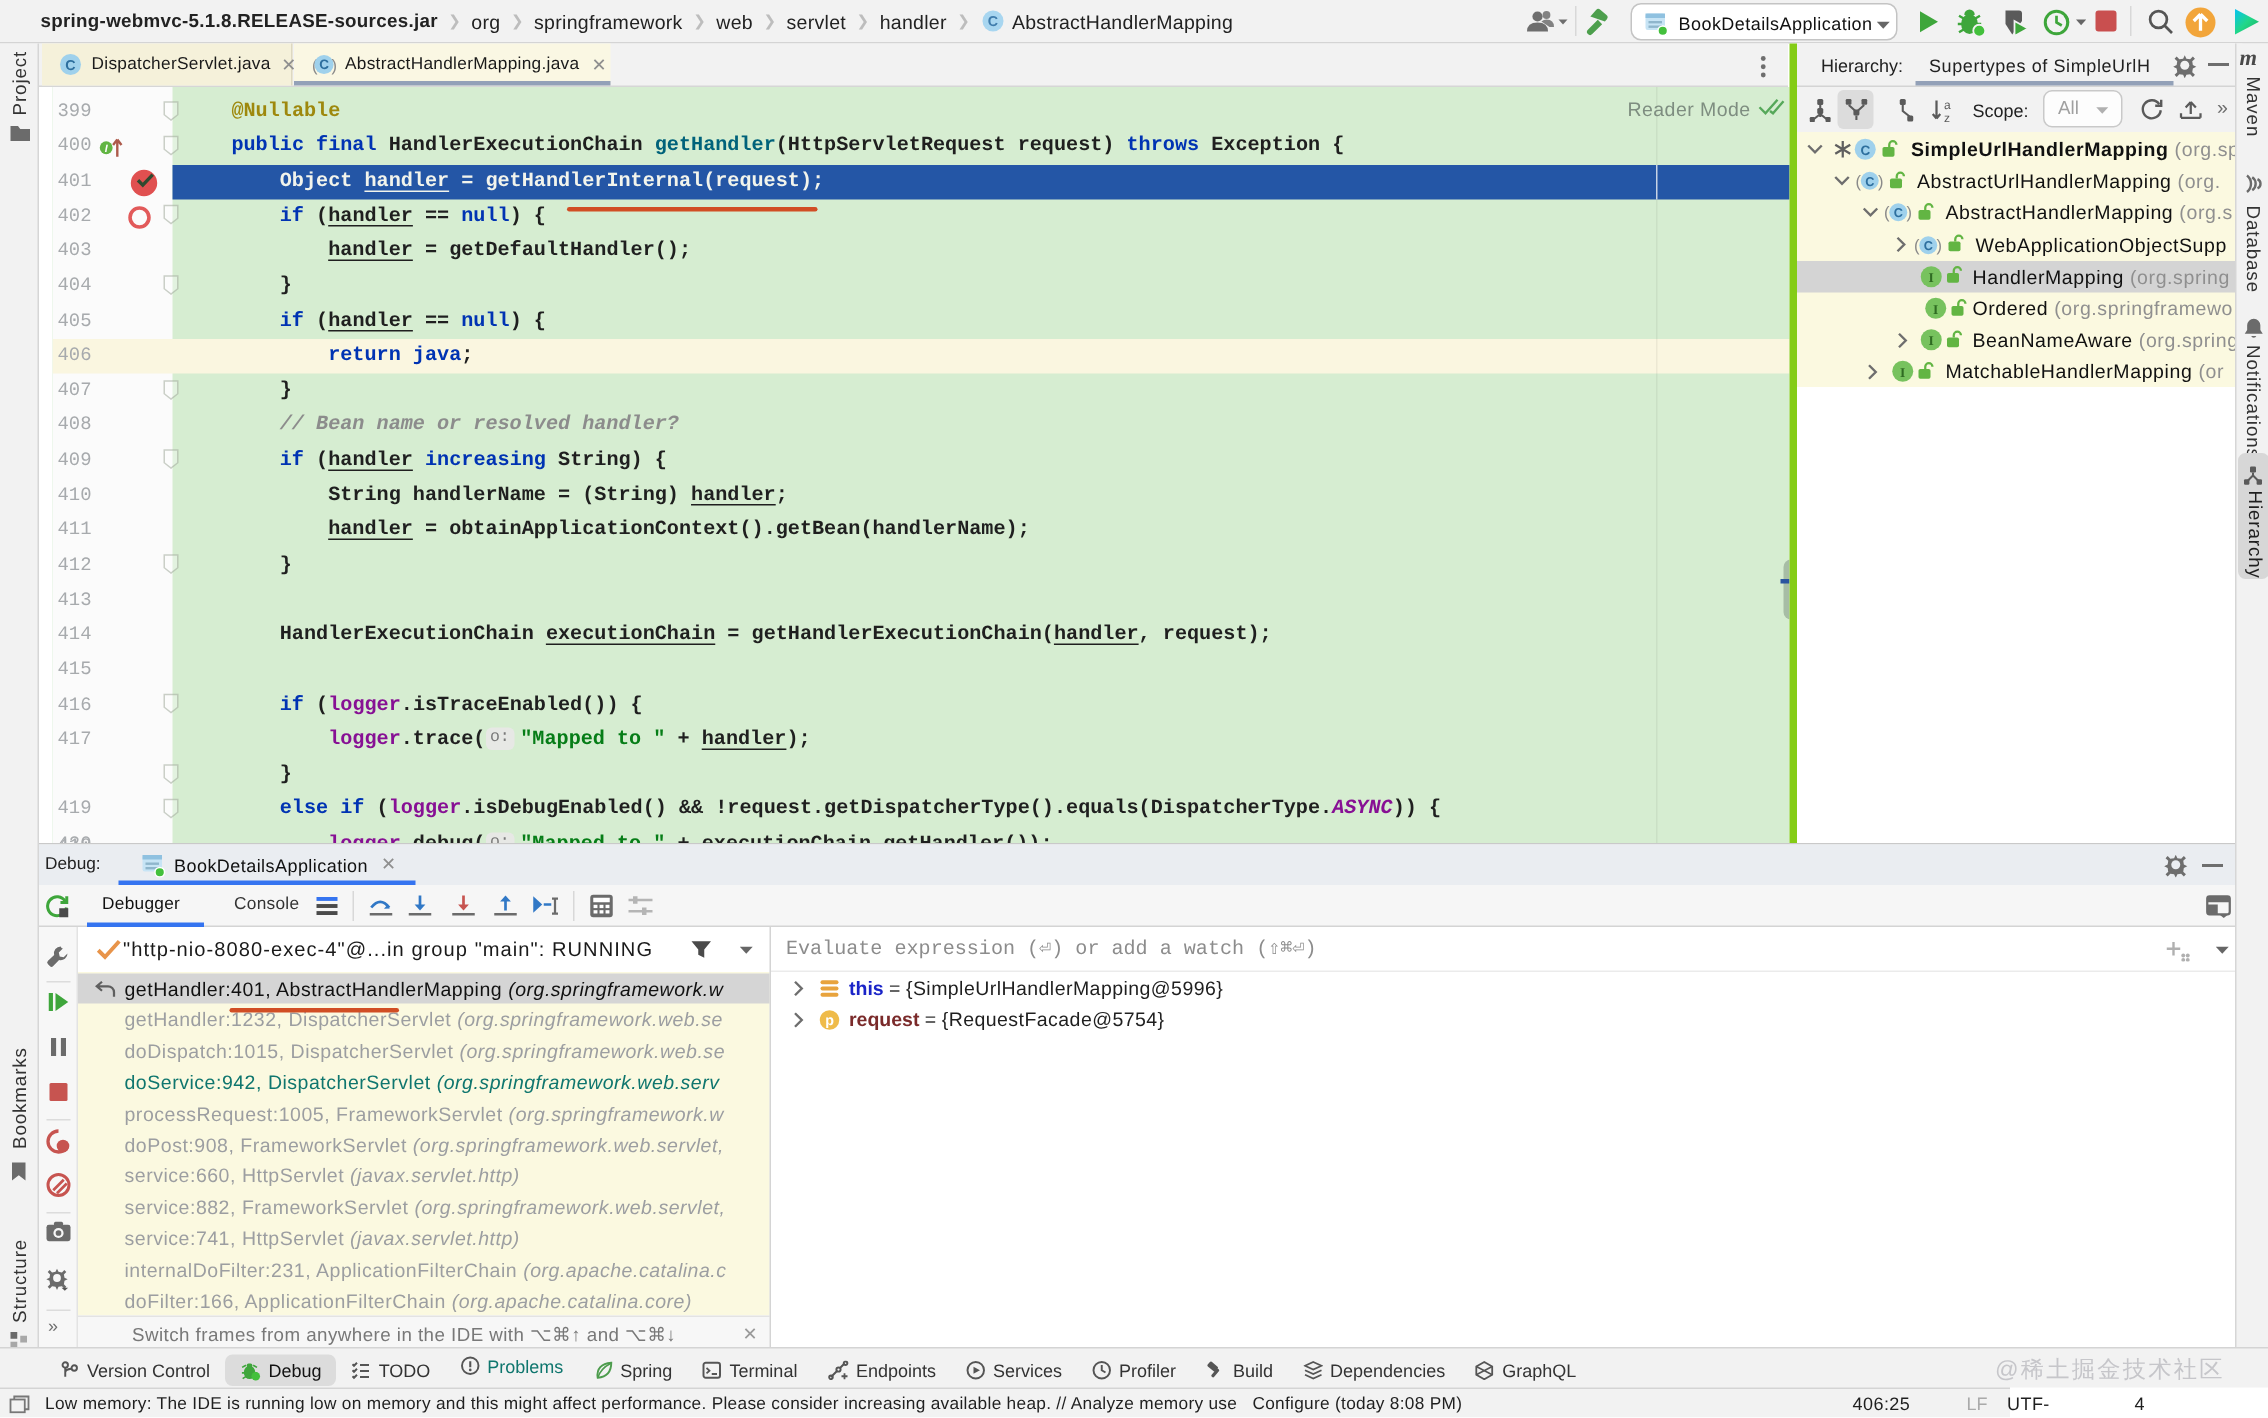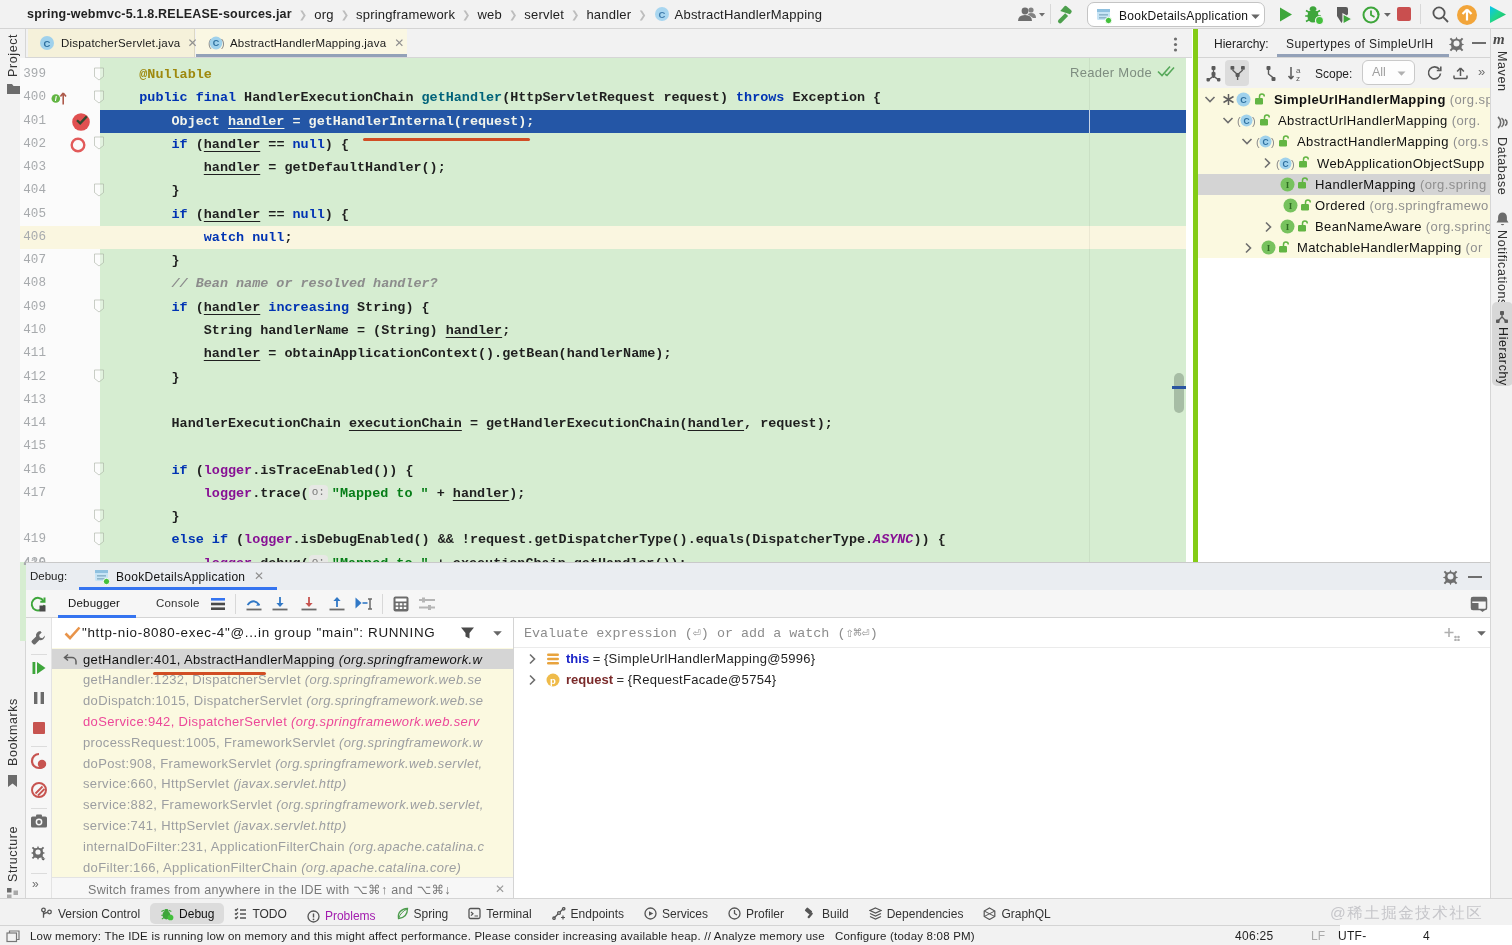--- a/index.html
+++ b/index.html
@@ -6,21 +6,21 @@
   html,body { width:1512px; height:945px; overflow:hidden; }
   body { font-family:"Liberation Sans", sans-serif; font-size:13px; color:#1d1d1d; background:#fff; position:relative; }
   .abs { position:absolute; }
   svg { flex-shrink:0; }
   .mono { font-family:"Liberation Mono", monospace; }
   
   #topbar { left:0; top:0; width:1512px; height:29px; background:#f2f2f2; border-bottom:1px solid #d4d4d4; }
   #tabrow { left:26px; top:29px; width:1166px; height:29px; background:#f2f2f2; border-bottom:1px solid #d6d6d6; }
   #leftstrip { left:0; top:29px; width:26px; height:869px; background:#f2f2f2; border-right:1px solid #d6d6d6; }
   #rightstrip { left:1490px; top:29px; width:22px; height:869px; background:#f2f2f2; border-left:1px solid #d6d6d6; }
-  #editor { left:20px; top:58px; width:1166px; height:583px; background:#d6edd1; overflow:hidden; }
+  #editor { left:35px; top:58px; width:1166px; height:583px; background:#d6edd1; overflow:hidden; }
   #hierpanel { left:1193px; top:29px; width:297px; height:533px; background:#ffffff; border-left:5px solid #84cc16; }
   #debugpanel { left:26px; top:562px; width:1464px; height:336px; background:#ffffff; border-top:1px solid #c9c9c9; }
   #botrow1 { left:0; top:898px; width:1512px; height:27px; background:#f2f2f2; border-top:1px solid #d4d4d4; }
   #botrow2 { left:0; top:925px; width:1340px; height:20px; background:#f2f2f2; border-top:1px solid #d4d4d4; }
 
   
   .cl { position:absolute; left:87px; height:23.3px; line-height:23.3px; font-size:13.45px; color:#1f1f1f; white-space:pre; font-weight:bold; }
   .ln { position:absolute; left:0; width:26px; height:23.3px; line-height:23.3px; text-align:right; color:#a7aaad; font-family:"Liberation Mono", monospace; font-size:12.6px; }
   .kw { color:#0033b3; }
   .str { color:#067d17; }
@@ -261,21 +261,21 @@
 </div>
 
   <div id="code" class="mono">
 <div class="cl" style="top:5.0px;">&nbsp;&nbsp;&nbsp;&nbsp;<span class="ann">@Nullable</span></div>
 <div class="cl" style="top:28.3px;">&nbsp;&nbsp;&nbsp;&nbsp;<span class="kw">public final</span> HandlerExecutionChain <span class="mth">getHandler</span>(HttpServletRequest request) <span class="kw">throws</span> Exception {</div>
 <div class="cl" style="top:51.5px;">&nbsp;&nbsp;&nbsp;&nbsp;&nbsp;&nbsp;&nbsp;&nbsp;<span class="wline">Object <span class="u">handler</span> = getHandlerInternal(request);</span></div>
 <div class="cl" style="top:74.8px;">&nbsp;&nbsp;&nbsp;&nbsp;&nbsp;&nbsp;&nbsp;&nbsp;<span class="kw">if</span> (<span class="u">handler</span> == <span class="kw">null</span>) {</div>
 <div class="cl" style="top:98.1px;">&nbsp;&nbsp;&nbsp;&nbsp;&nbsp;&nbsp;&nbsp;&nbsp;&nbsp;&nbsp;&nbsp;&nbsp;<span class="u">handler</span> = getDefaultHandler();</div>
 <div class="cl" style="top:121.3px;">&nbsp;&nbsp;&nbsp;&nbsp;&nbsp;&nbsp;&nbsp;&nbsp;}</div>
 <div class="cl" style="top:144.6px;">&nbsp;&nbsp;&nbsp;&nbsp;&nbsp;&nbsp;&nbsp;&nbsp;<span class="kw">if</span> (<span class="u">handler</span> == <span class="kw">null</span>) {</div>
-<div class="cl" style="top:167.9px;">&nbsp;&nbsp;&nbsp;&nbsp;&nbsp;&nbsp;&nbsp;&nbsp;&nbsp;&nbsp;&nbsp;&nbsp;<span class="kw">watch null</span>;</div>
+<div class="cl" style="top:167.9px;">&nbsp;&nbsp;&nbsp;&nbsp;&nbsp;&nbsp;&nbsp;&nbsp;&nbsp;&nbsp;&nbsp;&nbsp;<span class="kw">return java</span>;</div>
 <div class="cl" style="top:191.2px;">&nbsp;&nbsp;&nbsp;&nbsp;&nbsp;&nbsp;&nbsp;&nbsp;}</div>
 <div class="cl" style="top:214.4px;">&nbsp;&nbsp;&nbsp;&nbsp;&nbsp;&nbsp;&nbsp;&nbsp;<span class="cmt">// Bean name or resolved handler?</span></div>
 <div class="cl" style="top:237.7px;">&nbsp;&nbsp;&nbsp;&nbsp;&nbsp;&nbsp;&nbsp;&nbsp;<span class="kw">if</span> (<span class="u">handler</span> <span class="kw">increasing</span> String) {</div>
 <div class="cl" style="top:261.0px;">&nbsp;&nbsp;&nbsp;&nbsp;&nbsp;&nbsp;&nbsp;&nbsp;&nbsp;&nbsp;&nbsp;&nbsp;String handlerName = (String) <span class="u">handler</span>;</div>
 <div class="cl" style="top:284.2px;">&nbsp;&nbsp;&nbsp;&nbsp;&nbsp;&nbsp;&nbsp;&nbsp;&nbsp;&nbsp;&nbsp;&nbsp;<span class="u">handler</span> = obtainApplicationContext().getBean(handlerName);</div>
 <div class="cl" style="top:307.5px;">&nbsp;&nbsp;&nbsp;&nbsp;&nbsp;&nbsp;&nbsp;&nbsp;}</div>
 <div class="cl" style="top:330.8px;"></div>
 <div class="cl" style="top:354.1px;">&nbsp;&nbsp;&nbsp;&nbsp;&nbsp;&nbsp;&nbsp;&nbsp;HandlerExecutionChain <span class="u">executionChain</span> = getHandlerExecutionChain(<span class="u">handler</span>, request);</div>
 <div class="cl" style="top:377.3px;"></div>
 <div class="cl" style="top:400.6px;">&nbsp;&nbsp;&nbsp;&nbsp;&nbsp;&nbsp;&nbsp;&nbsp;<span class="kw">if</span> (<span class="fld">logger</span>.isTraceEnabled()) {</div>
@@ -608,21 +608,21 @@
 
   <div class="abs" style="left:26px; top:85px; width:461px; height:229px; background:#fbf9e0;"></div>
   <div class="abs" style="left:26px; top:85.5px; width:461px; height:20.8px; background:#d5d5d5;">
   <svg class="abs" style="left:11px; top:4px;" width="15" height="13" viewBox="0 0 15 13">
         <path d="M5 1.5 L1.5 4.5 L5 7.5 M1.5 4.5 H9 a4 4 0 0 1 4 4 v3" stroke="#5f5f5f" stroke-width="1.5" fill="none"></path>
       </svg>
   <span class="abs" style="left:31px; top:3px; font-size:13px; letter-spacing:0.35px; color:#111; white-space:nowrap;">getHandler:401, AbstractHandlerMapping <i>(org.springframework.w</i></span>
 </div>
 <div class="abs" style="left:57px; top:109.3px; font-size:13px; letter-spacing:0.35px; color:#9c9ea1; white-space:nowrap;">getHandler:1232, DispatcherServlet <i>(org.springframework.web.se</i></div>
 <div class="abs" style="left:57px; top:130.1px; font-size:13px; letter-spacing:0.35px; color:#9c9ea1; white-space:nowrap;">doDispatch:1015, DispatcherServlet <i>(org.springframework.web.se</i></div>
-<div class="abs" style="left:57px; top:150.9px; font-size:13px; letter-spacing:0.35px; color:#ec4899; white-space:nowrap;">doService:942, DispatcherServlet <i>(org.springframework.web.serv</i></div>
+<div class="abs" style="left:57px; top:150.9px; font-size:13px; letter-spacing:0.35px; color:#0f766e; white-space:nowrap;">doService:942, DispatcherServlet <i>(org.springframework.web.serv</i></div>
 <div class="abs" style="left:57px; top:171.70000000000002px; font-size:13px; letter-spacing:0.35px; color:#9c9ea1; white-space:nowrap;">processRequest:1005, FrameworkServlet <i>(org.springframework.w</i></div>
 <div class="abs" style="left:57px; top:192.50000000000003px; font-size:13px; letter-spacing:0.35px; color:#9c9ea1; white-space:nowrap;">doPost:908, FrameworkServlet <i>(org.springframework.web.servlet,</i></div>
 <div class="abs" style="left:57px; top:213.30000000000004px; font-size:13px; letter-spacing:0.35px; color:#9c9ea1; white-space:nowrap;">service:660, HttpServlet <i>(javax.servlet.http)</i></div>
 <div class="abs" style="left:57px; top:234.10000000000005px; font-size:13px; letter-spacing:0.35px; color:#9c9ea1; white-space:nowrap;">service:882, FrameworkServlet <i>(org.springframework.web.servlet,</i></div>
 <div class="abs" style="left:57px; top:254.90000000000006px; font-size:13px; letter-spacing:0.35px; color:#9c9ea1; white-space:nowrap;">service:741, HttpServlet <i>(javax.servlet.http)</i></div>
 <div class="abs" style="left:57px; top:275.70000000000005px; font-size:13px; letter-spacing:0.35px; color:#9c9ea1; white-space:nowrap;">internalDoFilter:231, ApplicationFilterChain <i>(org.apache.catalina.c</i></div>
 <div class="abs" style="left:57px; top:296.50000000000006px; font-size:13px; letter-spacing:0.35px; color:#9c9ea1; white-space:nowrap;">doFilter:166, ApplicationFilterChain <i>(org.apache.catalina.core)</i></div>
 
   <div class="abs" style="left:127px; top:108.5px; width:113px; height:3.6px; background:#d14e24; border-radius:2px;"></div>
 
@@ -708,21 +708,21 @@
             <path d="M2.2 6.2 l4-2.2 M2 12 h3.6 M2.8 18 l3.6-2.4 M17.8 6.2 l-4-2.2 M18 12 h-3.6 M17.2 18 l-3.6-2.4" stroke="#3ea63b" stroke-width="1.7" fill="none"></path>
           </g>
           <circle cx="16.5" cy="15.5" r="4.5" fill="#43c03c"></circle>
         </svg>Debug</span>
     <span style="display:flex; align-items:center; padding:0 10px; height:19px; font-size:12px; color:#333;">
       <svg width="13" height="13" viewBox="0 0 13 13" style="margin-right:5px;">
           <g stroke="#555" stroke-width="1.3" fill="none">
             <path d="M1 2.5 l1 1 2-2 M1 6.5 l1 1 2-2 M1 10.5 l1 1 2-2 M6 3 h6 M6 7 h6 M6 11 h6"></path>
           </g>
         </svg>TODO</span>
-    <span style="display:flex; align-items:flex-end; padding:0 10px; height:19px; font-size:12px; color:#a21caf;">
+    <span style="display:flex; align-items:flex-start; padding:0 10px; height:19px; font-size:12px; color:#0f766e;">
       <svg width="13" height="13" viewBox="0 0 13 13" style="margin-right:5px;">
           <circle cx="6.5" cy="6.5" r="5.5" fill="none" stroke="#555" stroke-width="1.3"></circle>
           <path d="M6.5 3.5 v4" stroke="#555" stroke-width="1.4"></path>
           <circle cx="6.5" cy="9.3" r="0.9" fill="#555"></circle>
         </svg>Problems</span>
     <span style="display:flex; align-items:center; padding:0 10px; height:19px; font-size:12px; color:#333;">
       <svg width="13" height="13" viewBox="0 0 13 13" style="margin-right:5px;">
           <path d="M11.5 1.5 C5 2 1.5 5.5 2.5 11.5 C8 11 11.5 8 11.5 1.5z" fill="none" stroke="#4d9c4d" stroke-width="1.3"></path>
           <path d="M2.5 11.5 C4 7 7 4 11 2" stroke="#4d9c4d" stroke-width="1" fill="none"></path>
         </svg>Spring</span>

